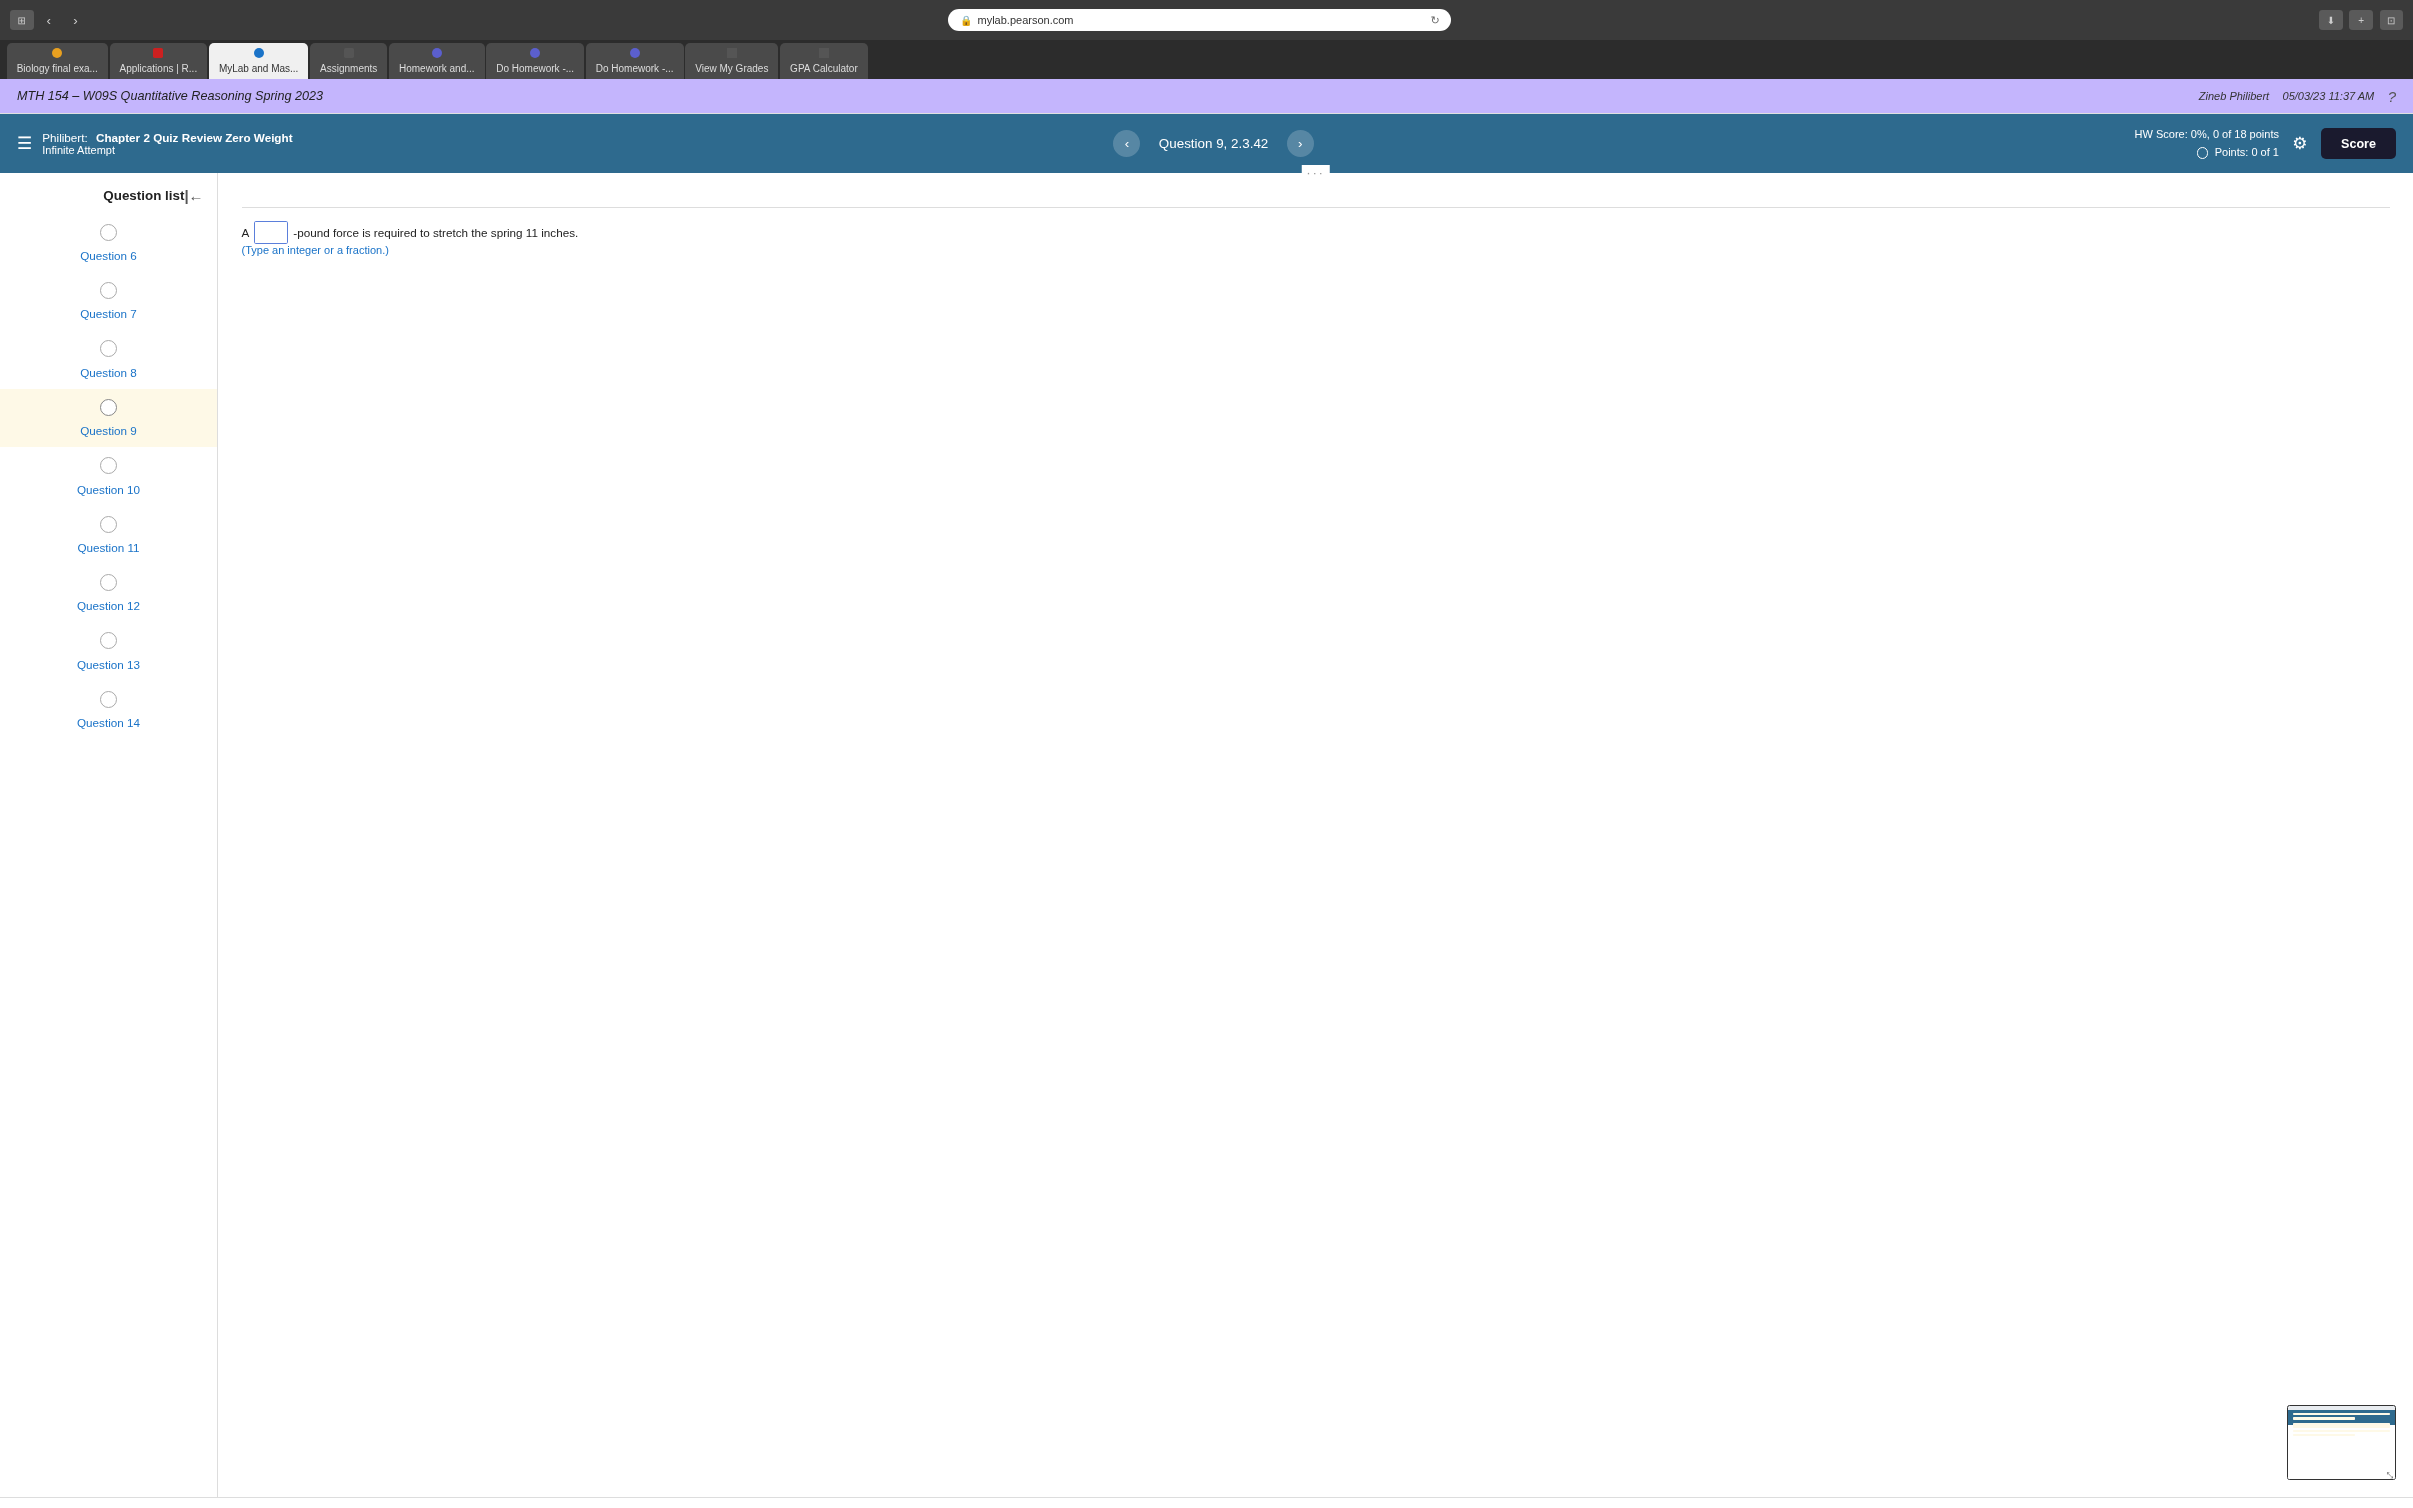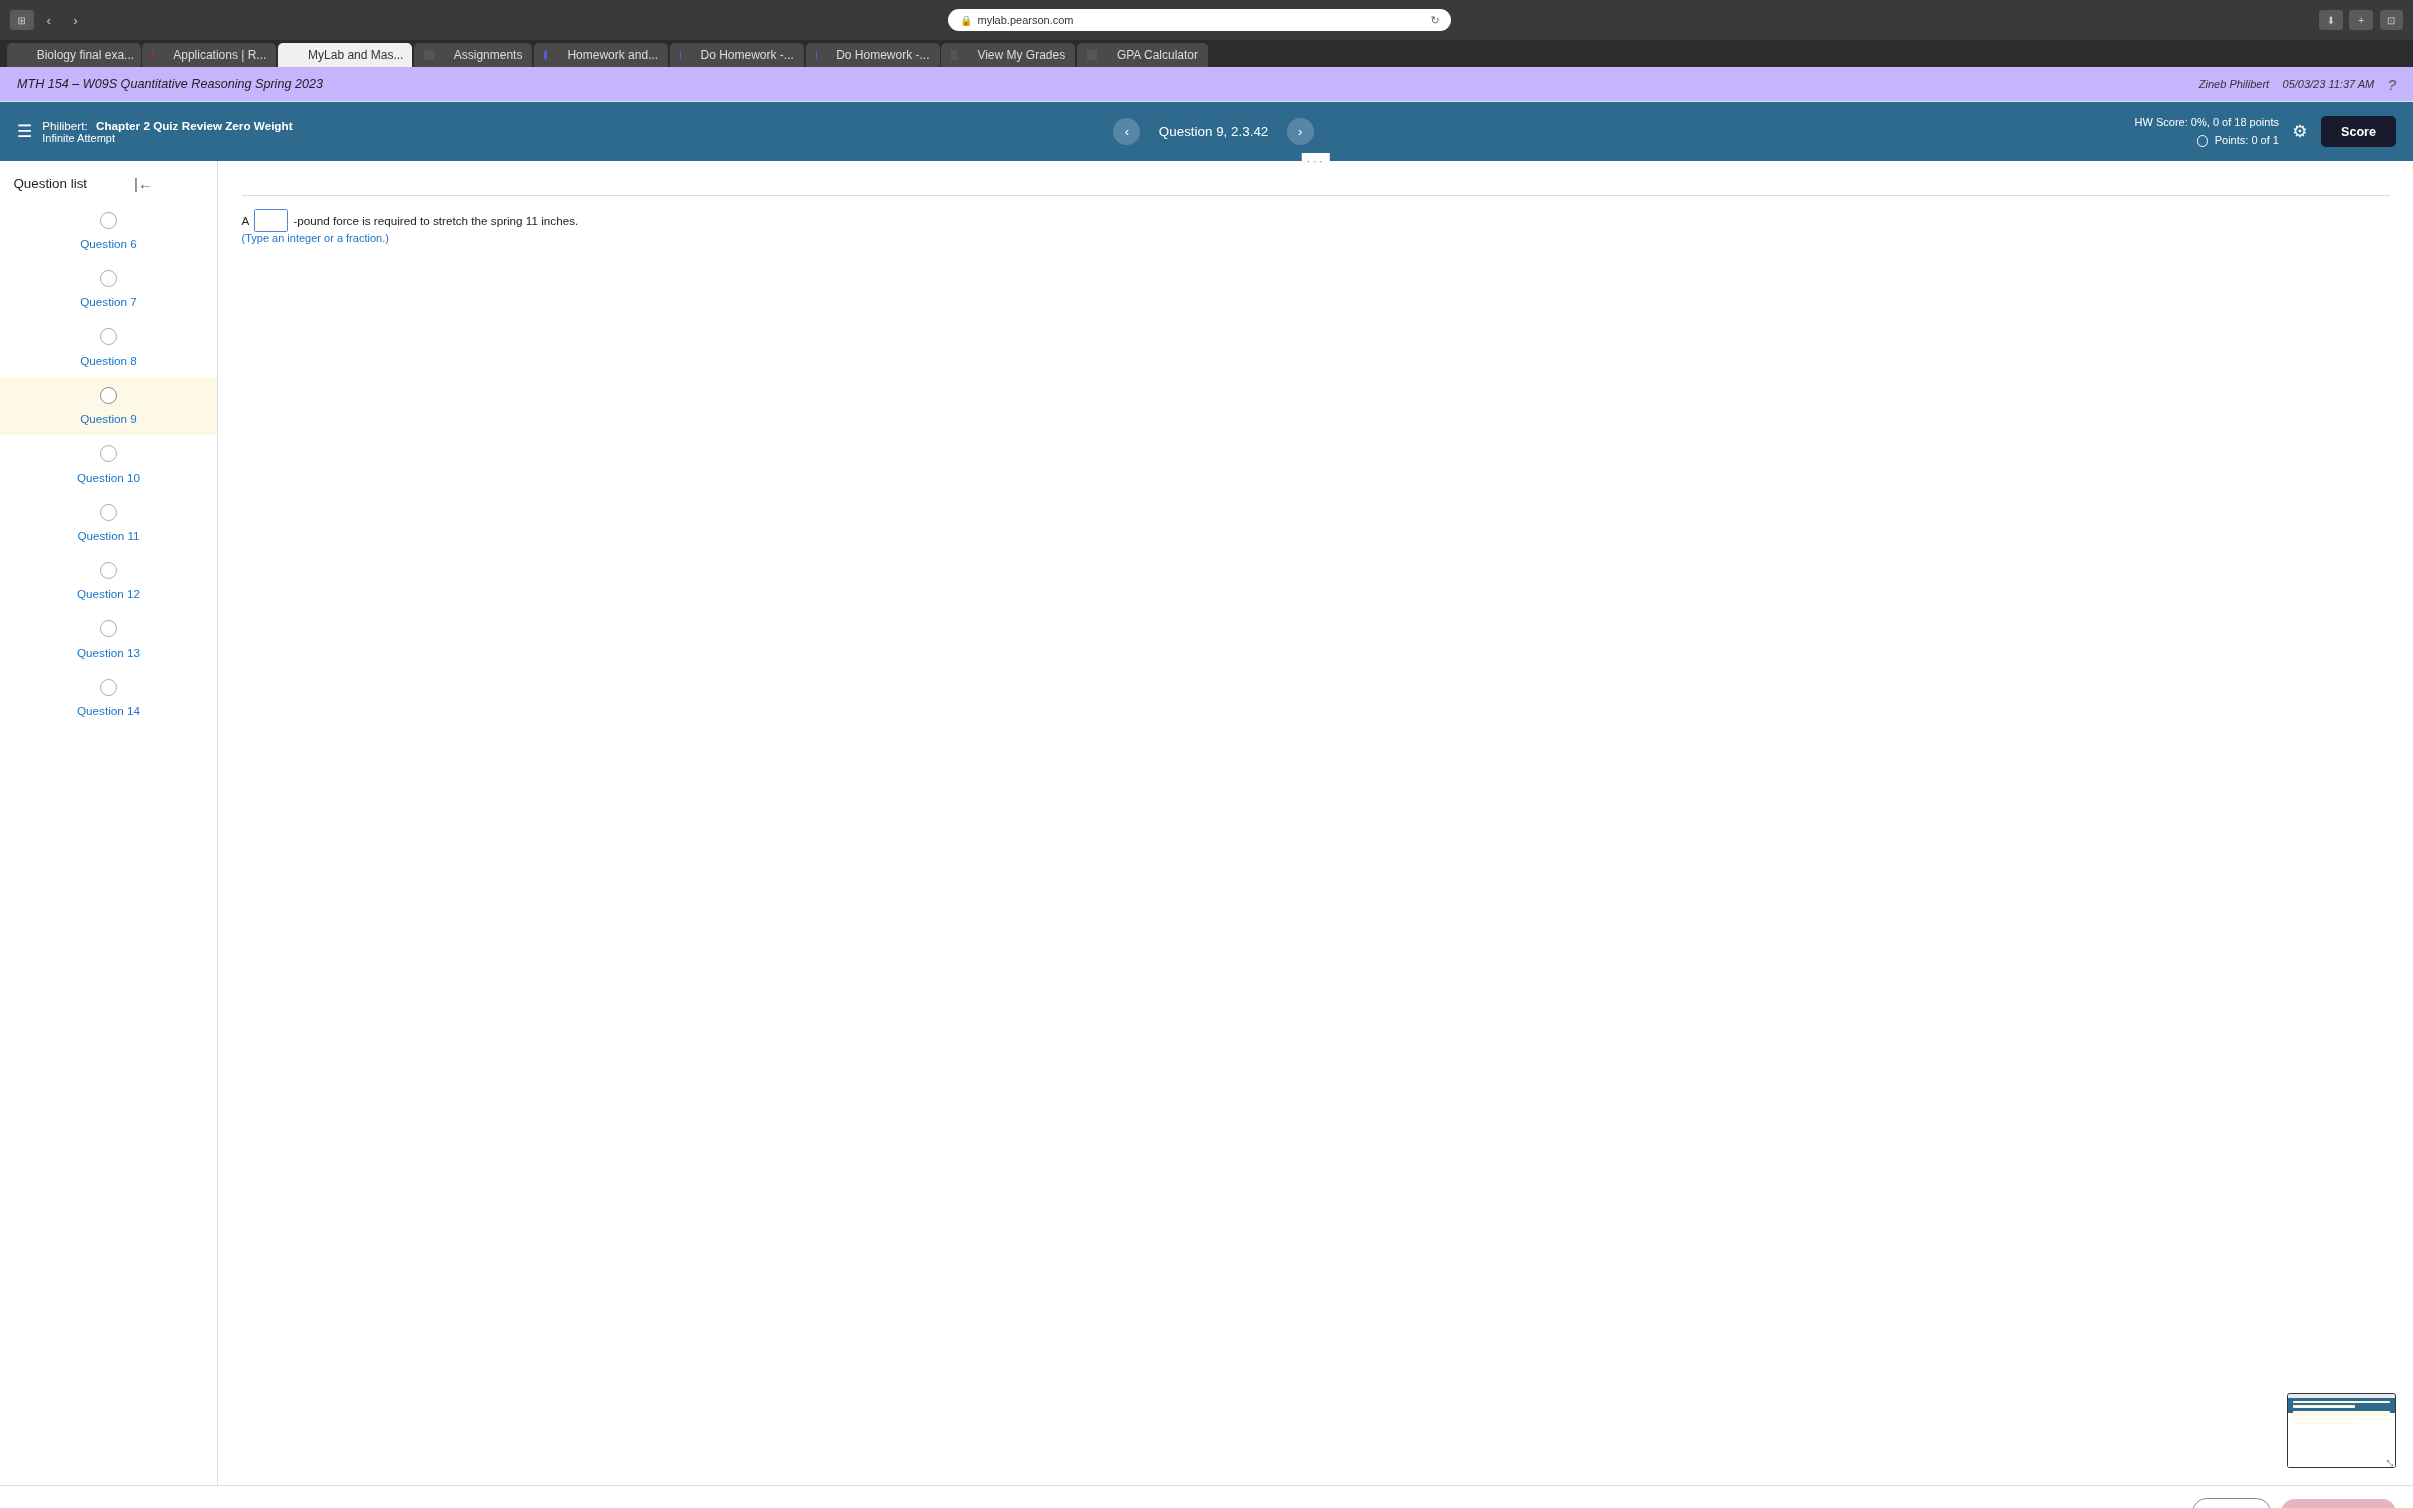--- a/index.html
+++ b/index.html
@@ -22,22 +22,22 @@
       width: 23.5px; height: 20px; cursor: pointer; display: flex; align-items: center; justify-content: center; font-size: 10px;
     }
     .browser-btn.back, .browser-btn.forward { background: transparent; font-size: 13.4px; }
     .tab-strip {
       background: #2c2c2c;
       display: flex; gap: 1.7px; padding: 3.4px 6.7px 0;
       overflow: hidden;
     }
     .browser-tab {
       background: #4a4a4a; color: #ddd; padding: 5px 10px; border-radius: 5px 5px 0 0;
-      font-size: 12px; white-space: nowrap; overflow: hidden; text-overflow: ellipsis;
-      max-width: 134px; display: flex; align-items: center; gap: 20px;
+      font-size: 10px; white-space: nowrap; overflow: hidden; text-overflow: ellipsis;
+      max-width: 134px; display: flex; align-items: center; gap: 5px; flex-direction: column;
     }
     .browser-tab.active { background: #f0f0f0; color: #333; }
     .address-bar {
       flex: 1; background: #fff; border-radius: 17px; padding: 4.2px 11.7px;
       display: flex; align-items: center; gap: 5px; font-size: 11px; color: #333;
       max-width: 503px; margin: 0 auto;
     }
     .address-bar .lock-icon { color: #555; font-size: 10px; }
 
     
@@ -86,23 +86,23 @@
     }
 
     
     .sidebar {
       width: 218px; min-width: 218px;
       background: white;
       border-right: 0.8px solid #ddd;
       padding: 13.4px 0;
     }
     .sidebar-header {
-      display: flex; align-items: center; justify-content: flex-start;
+      display: flex; align-items: center; justify-content: flex-end;
       padding: 0 13.4px 10px;
-      font-size: 13.4px; font-weight: 400; color: #222; gap: 47px;
+      font-size: 13.4px; font-weight: 700; color: #222;
     }
     .collapse-icon { cursor: pointer; font-size: 15px; color: #555; }
     .question-item {
       display: flex; align-items: center; gap: 8.4px;
       padding: 10px 13.4px; cursor: pointer; color: #1a73c8; font-size: 11.7px; flex-direction: column;
     }
     .question-item.active { background: #fef9e7; color: #1a73c8; font-weight: 500; }
     .question-item .q-circle {
       width: 17px; height: 17px; border-radius: 50%;
       border: 1.7px solid #aaa; background: white; flex-shrink: 0;

